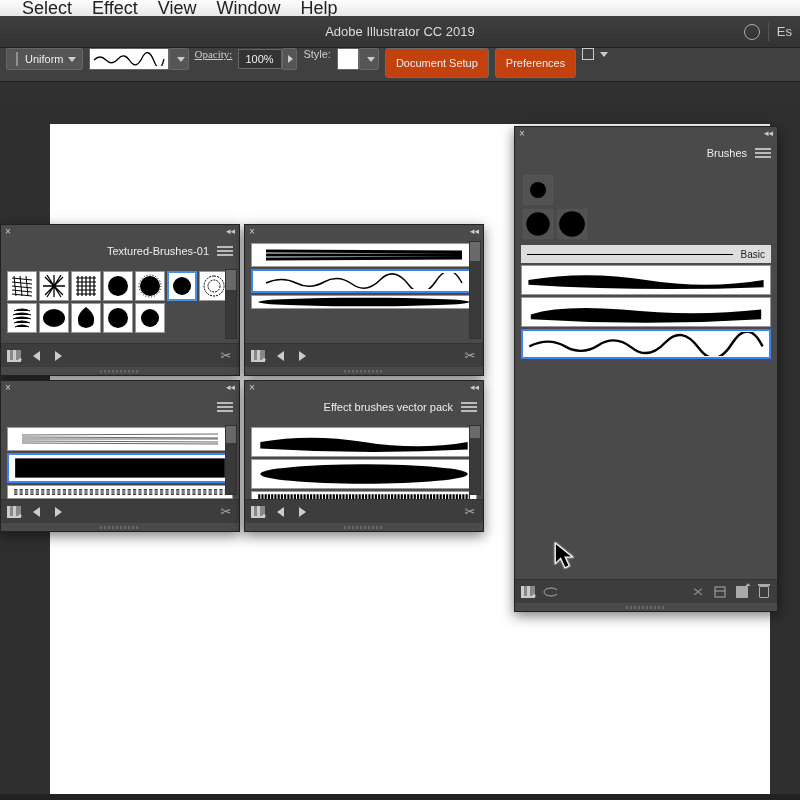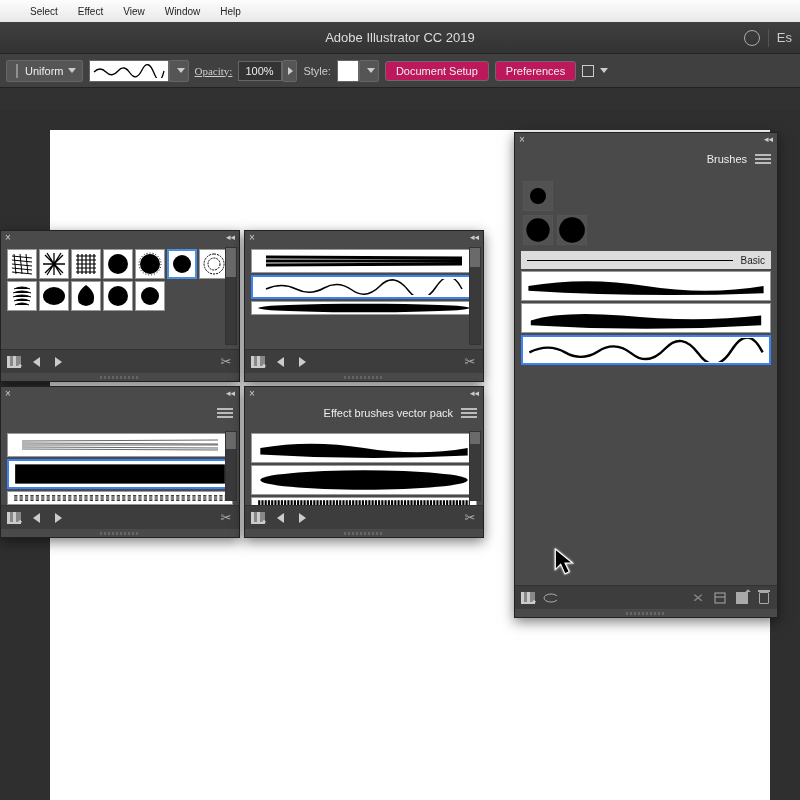--- a/index.html
+++ b/index.html
@@ -1,39 +1,39 @@
 <!DOCTYPE html>
 <html><head>
   <meta charset="utf-8">
   <style>
     * { box-sizing: border-box; margin: 0; padding: 0; font-family: -apple-system, Helvetica, Arial, sans-serif; }
     body { width: 800px; height: 800px; background: #212121; overflow: hidden; position: relative; }
 
     
-    .menubar { height: 22px; background: linear-gradient(#fdfdfd, #e8e8e8); display: flex; align-items: center; padding: 0 20px; font-size: 10px; color: #222; }
+    .menubar { height: 16px; background: linear-gradient(#fdfdfd, #e8e8e8); display: flex; align-items: center; padding: 0 12px; font-size: 18px; color: #222; }
     .menubar span { padding: 0 10px; cursor: default; }
 
     
     .titlebar { height: 32px; background: linear-gradient(#3f3f3f,#333); color: #ddd; display: flex; align-items: center; justify-content: center; font-size: 13px; position: relative; border-bottom: 1px solid #222; }
     .titlebar .right { position: absolute; right: 8px; display: flex; align-items: center; gap: 8px; color: #ccc; font-size: 13px; }
     .titlebar .bulb { width: 16px; height: 16px; border: 1.5px solid #aaa; border-radius: 50%; position: relative; }
     .titlebar .sep { width: 1px; height: 18px; background: #555; }
 
     
-    .ctrl { height: 34px; background: #404040; display: flex; align-items: center; padding: 0 6px; font-size: 11px; color: #ddd; gap: 6px; border-bottom: 1px solid #222;}
+    .ctrl { height: 34px; background: #404040; display: flex; align-items: flex-start; padding: 0 6px; font-size: 11px; color: #ddd; gap: 6px; border-bottom: 1px solid #222;}
     .pill { background: #555; border: 1px solid #666; border-radius: 2px; height: 22px; display: flex; align-items: center; padding: 0 6px; color: #eee; }
     .dd { width: 0; height: 0; border-left: 4px solid transparent; border-right: 4px solid transparent; border-top: 5px solid #ccc; margin-left: 4px; }
     .stroke-prev { width: 80px; height: 22px; background: #fff; display: flex; align-items: center; justify-content: center; border: 1px solid #666; }
     .stroke-prev svg { width: 74px; height: 14px; }
     .label { color: #ccc; }
     .label u { text-decoration: underline; font-family: Liberation Serif, serif; }
     .val { background: #333; border: 1px solid #666; height: 20px; min-width: 44px; display: flex; align-items: center; padding: 0 6px; color: #eee; font-size: 11px;}
     .arrow { width: 0; height: 0; border-top: 4px solid transparent; border-bottom: 4px solid transparent; border-left: 5px solid #ccc; margin-left: 2px; }
     .swatch { width: 22px; height: 22px; background: #fff; border: 1px solid #666; display:inline-block;}
-    .btn { background: #be185d; border: 1px solid #6a6a6a; border-radius: 3px; height: 20px; padding: 0 10px; color: #eee; font-size: 11px; display: flex; align-items: center; cursor: default; }
+    .btn { background: #c2410c; border: 1px solid #6a6a6a; border-radius: 3px; height: 30px; padding: 0 10px; color: #eee; font-size: 11px; display: flex; align-items: center; cursor: default; }
     .icon-menu { display: flex; align-items: center; }
     .tiny-sq { width: 12px; height: 12px; border: 1px solid #ccc; margin-right: 2px; }
 
     .divstrip { height: 22px; background: #313131; }
 
     .dark-area { position: relative; height: 690px; background: #2f2f2f; }
     .canvas { position: absolute; left: 50px; top: 20px; width: 720px; height: 670px; background: #fff; }
 
     
     .panel { position: absolute; background: #4a4a4a; border: 1px solid #222; box-shadow: 0 4px 12px rgba(0,0,0,.5); display: flex; flex-direction: column; }
@@ -233,20 +233,28 @@
         </div>
     </div>
     <div class="grip"></div>
   </div>
 
   <div class="panel" style="left:0; top:120px; width:240px; height:152px;">
     <div class="titlezone">
       <span class="close">×</span>
       <span class="coll">◂◂</span>
     </div>
+    <div class="tab">
+      <span class="t">Textured-Brushes-01</span>
+      <div class="hamb">
+          <div></div>
+          <div></div>
+          <div></div>
+        </div>
+    </div>
     <div class="body">
       <div class="brush-grid">
         <div class="cell">
             <svg viewBox="0 0 26 26">
               <g stroke="#000" stroke-width="1">
           <line x1="3" y1="5" x2="23" y2="7"></line>
                 <line x1="3" y1="9" x2="23" y2="11"></line>
                 <line x1="3" y1="13" x2="23" y2="15"></line>
                 <line x1="3" y1="17" x2="23" y2="19"></line>
                 <line x1="3" y1="21" x2="23" y2="23"></line>

